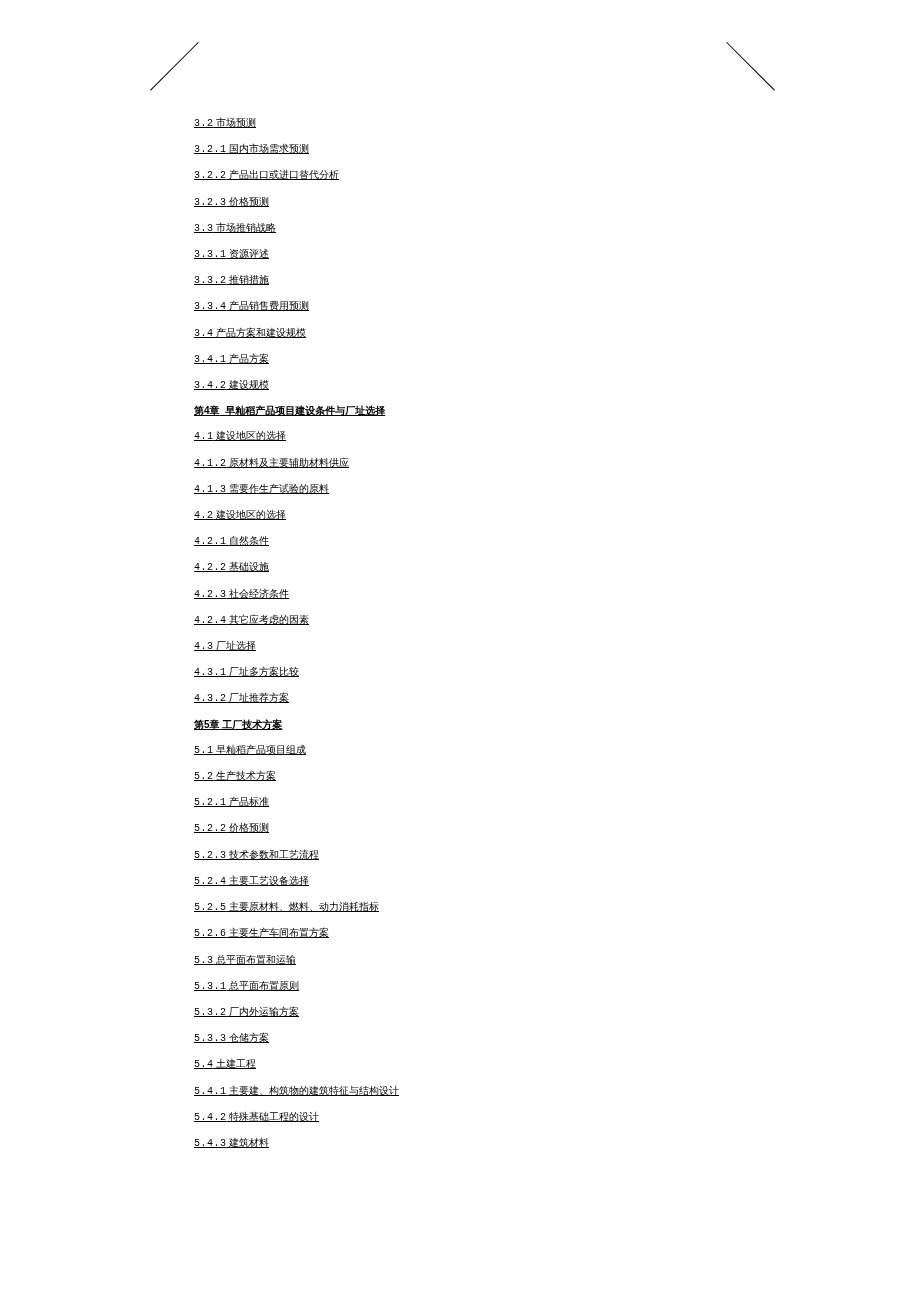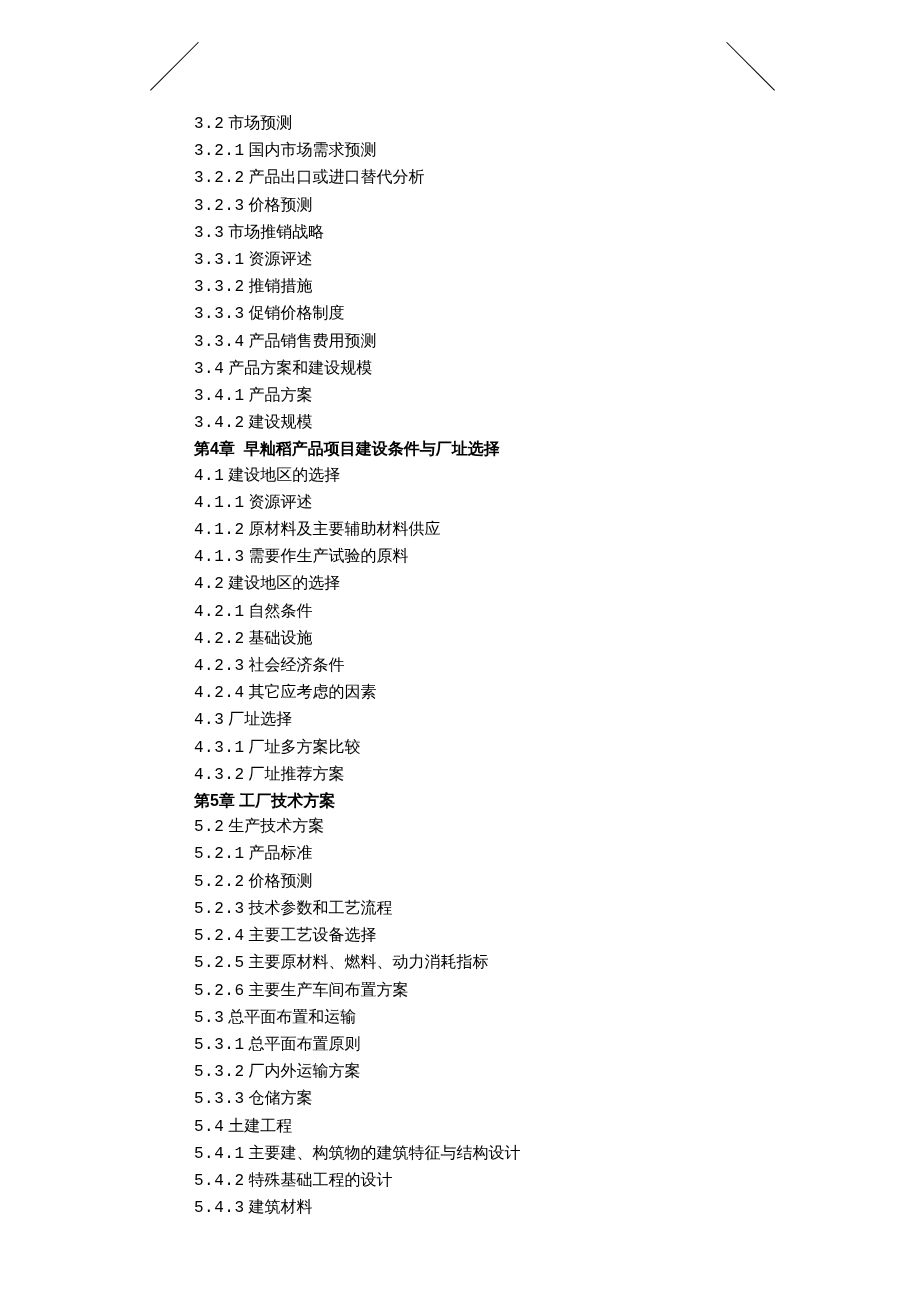--- a/index.html
+++ b/index.html
@@ -45,23 +45,24 @@
       height: 1px;
       background: #000;
       transform-origin: 100% 0;
       transform: rotate(45deg);
     }
     .content {
       position: absolute;
       top: 20px;
       left: 44px;
       right: 20px;
-      font-size: 16px;
+      font-size: 10px;
       line-height: 25.2px;
       color: #000;
+      text-decoration: underline;
     }
     .toc-line {
       white-space: nowrap;
     }
     .toc-heading {
       font-weight: bold;
       font-family: "SimHei", "黑体", "SimSun", sans-serif;
     }
     .num {
       font-family: "Courier New", monospace;
@@ -76,39 +77,38 @@
   <div class="diag-tr"></div>
 
   <div class="content" id="toc-content">
       <div class="toc-line"><span class="num">3.2</span> <span>市场预测</span></div>
       <div class="toc-line"><span class="num">3.2.1</span> <span>国内市场需求预测</span></div>
       <div class="toc-line"><span class="num">3.2.2</span> <span>产品出口或进口替代分析</span></div>
       <div class="toc-line"><span class="num">3.2.3</span> <span>价格预测</span></div>
       <div class="toc-line"><span class="num">3.3</span> <span>市场推销战略</span></div>
       <div class="toc-line"><span class="num">3.3.1</span> <span>资源评述</span></div>
       <div class="toc-line"><span class="num">3.3.2</span> <span>推销措施</span></div>
-      <div class="toc-line"><span class="num">3.3.3</span> <span>促销价格制度</span></div>
       <div class="toc-line"><span class="num">3.3.4</span> <span>产品销售费用预测</span></div>
       <div class="toc-line"><span class="num">3.4</span> <span>产品方案和建设规模</span></div>
       <div class="toc-line"><span class="num">3.4.1</span> <span>产品方案</span></div>
       <div class="toc-line"><span class="num">3.4.2</span> <span>建设规模</span></div>
       <div class="toc-line toc-heading"><span class="">第4章</span>&nbsp;&nbsp;<span>早籼稻产品项目建设条件与厂址选择</span></div>
       <div class="toc-line"><span class="num">4.1</span> <span>建设地区的选择</span></div>
-      <div class="toc-line"><span class="num">4.1.1</span> <span>资源评述</span></div>
       <div class="toc-line"><span class="num">4.1.2</span> <span>原材料及主要辅助材料供应</span></div>
       <div class="toc-line"><span class="num">4.1.3</span> <span>需要作生产试验的原料</span></div>
       <div class="toc-line"><span class="num">4.2</span> <span>建设地区的选择</span></div>
       <div class="toc-line"><span class="num">4.2.1</span> <span>自然条件</span></div>
       <div class="toc-line"><span class="num">4.2.2</span> <span>基础设施</span></div>
       <div class="toc-line"><span class="num">4.2.3</span> <span>社会经济条件</span></div>
       <div class="toc-line"><span class="num">4.2.4</span> <span>其它应考虑的因素</span></div>
       <div class="toc-line"><span class="num">4.3</span> <span>厂址选择</span></div>
       <div class="toc-line"><span class="num">4.3.1</span> <span>厂址多方案比较</span></div>
       <div class="toc-line"><span class="num">4.3.2</span> <span>厂址推荐方案</span></div>
       <div class="toc-line toc-heading"><span class="">第5章</span> <span>工厂技术方案</span></div>
+      <div class="toc-line"><span class="num">5.1</span> <span>早籼稻产品项目组成</span></div>
       <div class="toc-line"><span class="num">5.2</span> <span>生产技术方案</span></div>
       <div class="toc-line"><span class="num">5.2.1</span> <span>产品标准</span></div>
       <div class="toc-line"><span class="num">5.2.2</span> <span>价格预测</span></div>
       <div class="toc-line"><span class="num">5.2.3</span> <span>技术参数和工艺流程</span></div>
       <div class="toc-line"><span class="num">5.2.4</span> <span>主要工艺设备选择</span></div>
       <div class="toc-line"><span class="num">5.2.5</span> <span>主要原材料、燃料、动力消耗指标</span></div>
       <div class="toc-line"><span class="num">5.2.6</span> <span>主要生产车间布置方案</span></div>
       <div class="toc-line"><span class="num">5.3</span> <span>总平面布置和运输</span></div>
       <div class="toc-line"><span class="num">5.3.1</span> <span>总平面布置原则</span></div>
       <div class="toc-line"><span class="num">5.3.2</span> <span>厂内外运输方案</span></div>

